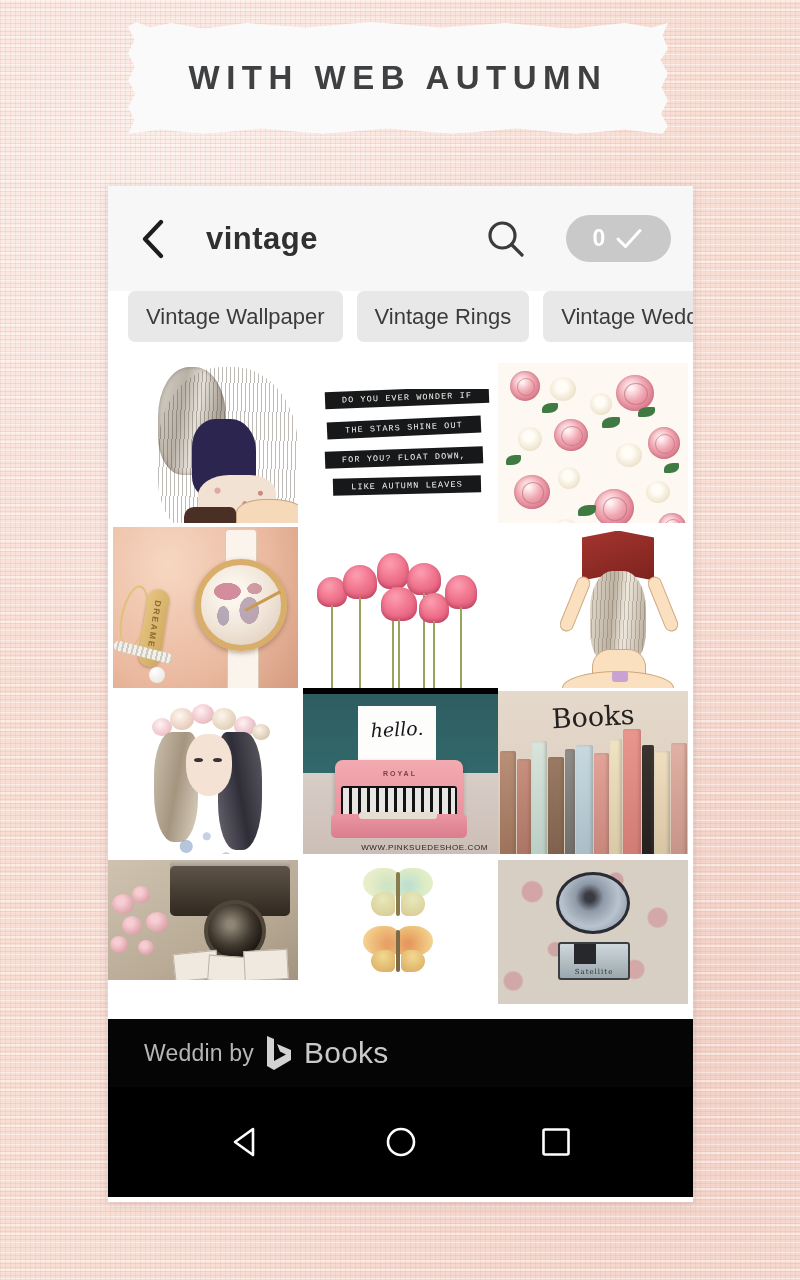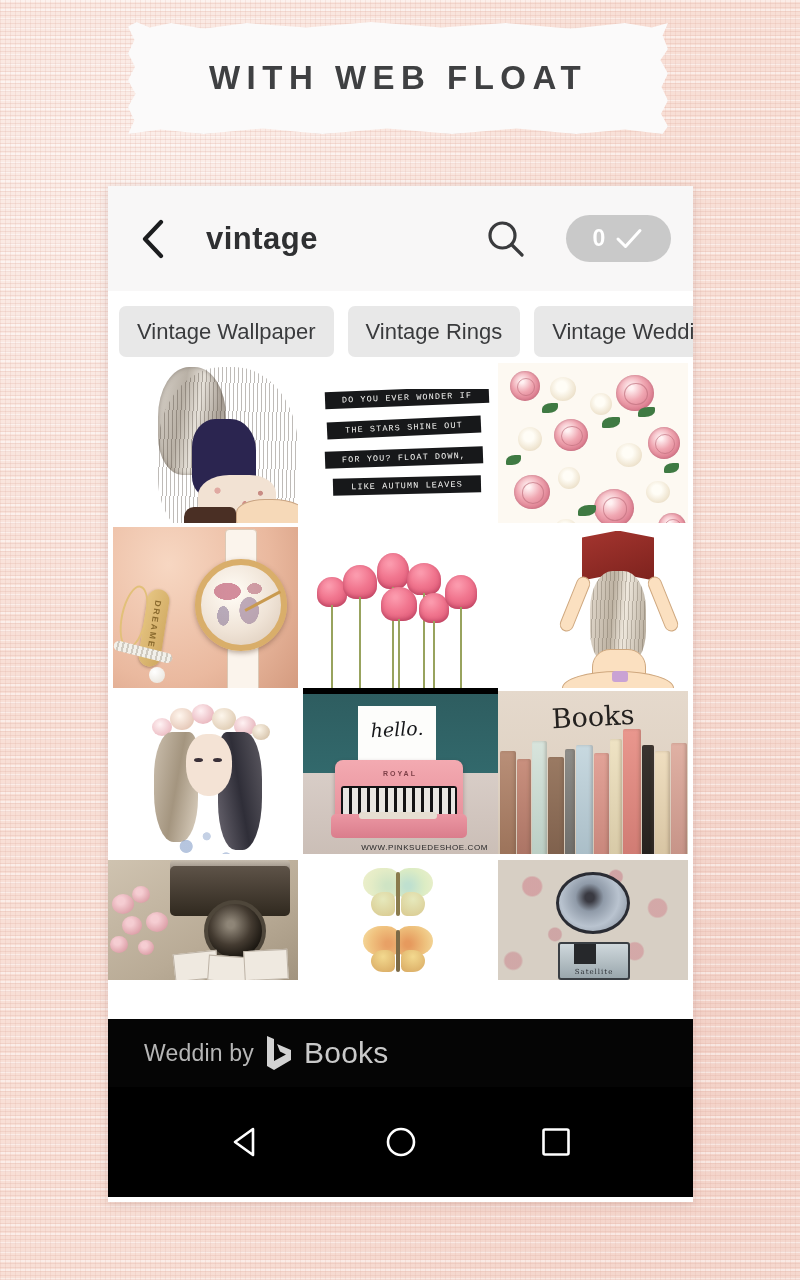--- a/index.html
+++ b/index.html
@@ -63,21 +63,21 @@
   #search-button{ width:56px; height:56px; display:flex; align-items:center; justify-content:center; }
   #select-pill{
     width:105px; height:47px; border-radius:24px; background:#c9c9c9;
     display:flex; align-items:center; justify-content:center; gap:9px; margin-left:14px;
   }
   #select-count{ font-size:23px; font-weight:bold; color:#ffffff; }
 
   
   #chips-row{
     height:66px; background:#ffffff;
-    display:flex; align-items:flex-end; gap:14px; padding:0 11px;
+    display:flex; align-items:flex-start; gap:14px; padding:0 20px;
     overflow:hidden;
   }
   .chip{
     background:#e8e8e8; border-radius:7px; height:51px;
     display:flex; align-items:center; padding:0 18px;
     font-size:22px; color:#3a3b3d; white-space:nowrap; flex:0 0 auto;
   }
 
   
   #results-grid{
@@ -249,21 +249,21 @@
     background:radial-gradient(circle at 40% 35%, #f5cdd2 20%, #dfa4ac 70%, #c98a94 100%);}
   .t10-photo{position:absolute;background:#efe9e0;border:1px solid #bdb3a6;}
 
   
   .t11-wrap{ left:28px; top:14px; width:140px; height:110px; }
   .bfly{position:absolute;}
   .bfly .w{position:absolute;border-radius:60% 40% 30% 60%;}
   .bfly .bd{position:absolute;width:4px;border-radius:2px;background:#8a7b4d;}
 
   
-  .t12-wrap{ left:0; top:6px; width:190px; height:120px;
+  .t12-wrap{ left:0; top:6px; width:190px; height:144px;
     background:#d7cfc4;
     background-image:
       radial-gradient(circle at 18% 22%, rgba(208,130,140,.55) 5%, transparent 6%),
       radial-gradient(circle at 62% 14%, rgba(200,120,132,.5) 4%, transparent 5%),
       radial-gradient(circle at 84% 40%, rgba(208,130,140,.5) 5%, transparent 6%),
       radial-gradient(circle at 30% 62%, rgba(196,116,128,.45) 4%, transparent 5%),
       radial-gradient(circle at 72% 76%, rgba(208,130,140,.5) 5%, transparent 6%),
       radial-gradient(circle at 8% 84%, rgba(200,120,132,.45) 4%, transparent 5%),
       radial-gradient(circle at 48% 42%, rgba(190,150,130,.3) 7%, transparent 8%);}
   .t12-flash{position:absolute;left:58px;top:12px;width:74px;height:62px;border-radius:50%;
@@ -288,21 +288,21 @@
     display:flex; align-items:center; justify-content:space-around; padding:0 60px;
   }
   .nav-btn{ width:70px; height:70px; display:flex; align-items:center; justify-content:center; }
 </style>
 </head>
 <body>
 
 <div id="bg-texture"></div>
 
 <div id="title-banner">
-  <div class="banner-line">WITH WEB FLOAT</div>
+  <div class="banner-line">WITH WEB AUTUMN</div>
 </div>
 
 <div id="phone">
 
   <div id="app-header">
     <div id="back-button">
       <svg width="30" height="44" viewBox="0 0 30 44">
         <path d="M23 5 L7 22 L23 39" fill="none" stroke="#1c1d1f" stroke-width="4.2" stroke-linecap="round" stroke-linejoin="round"></path>
       </svg>
     </div>

